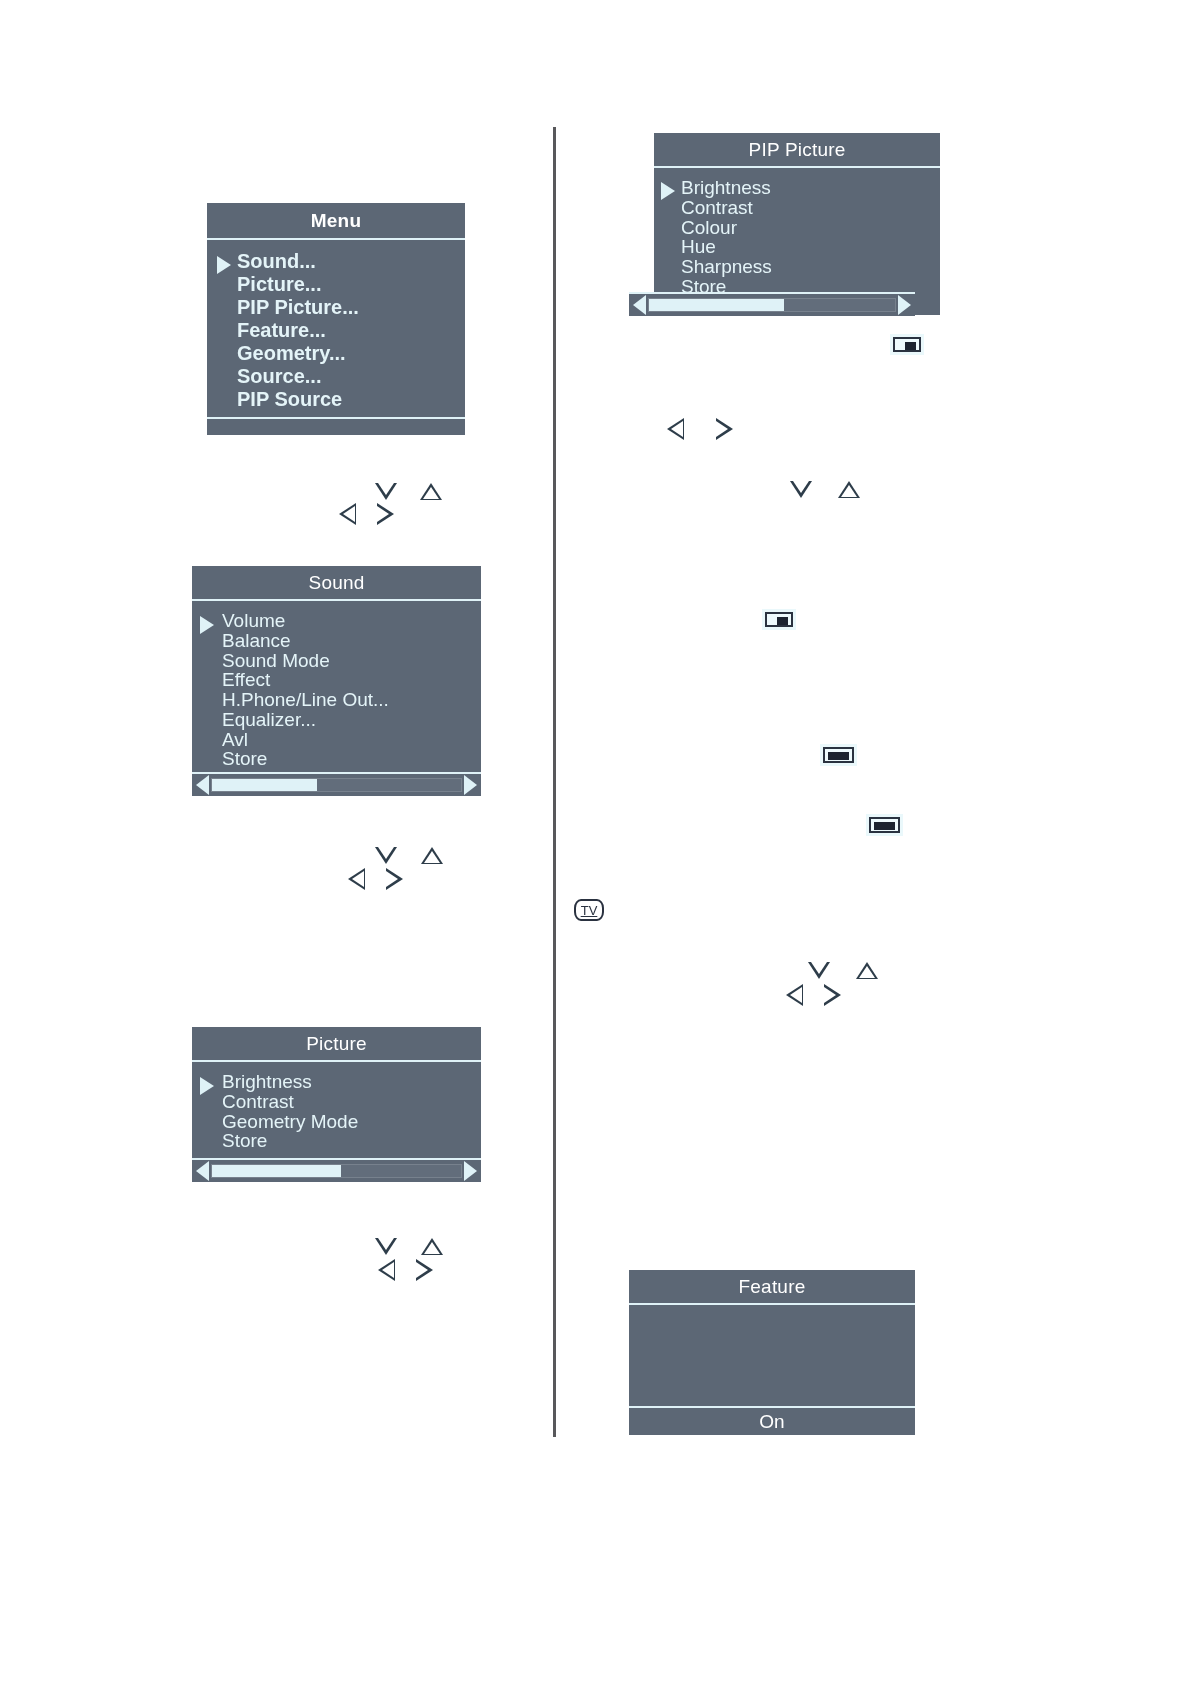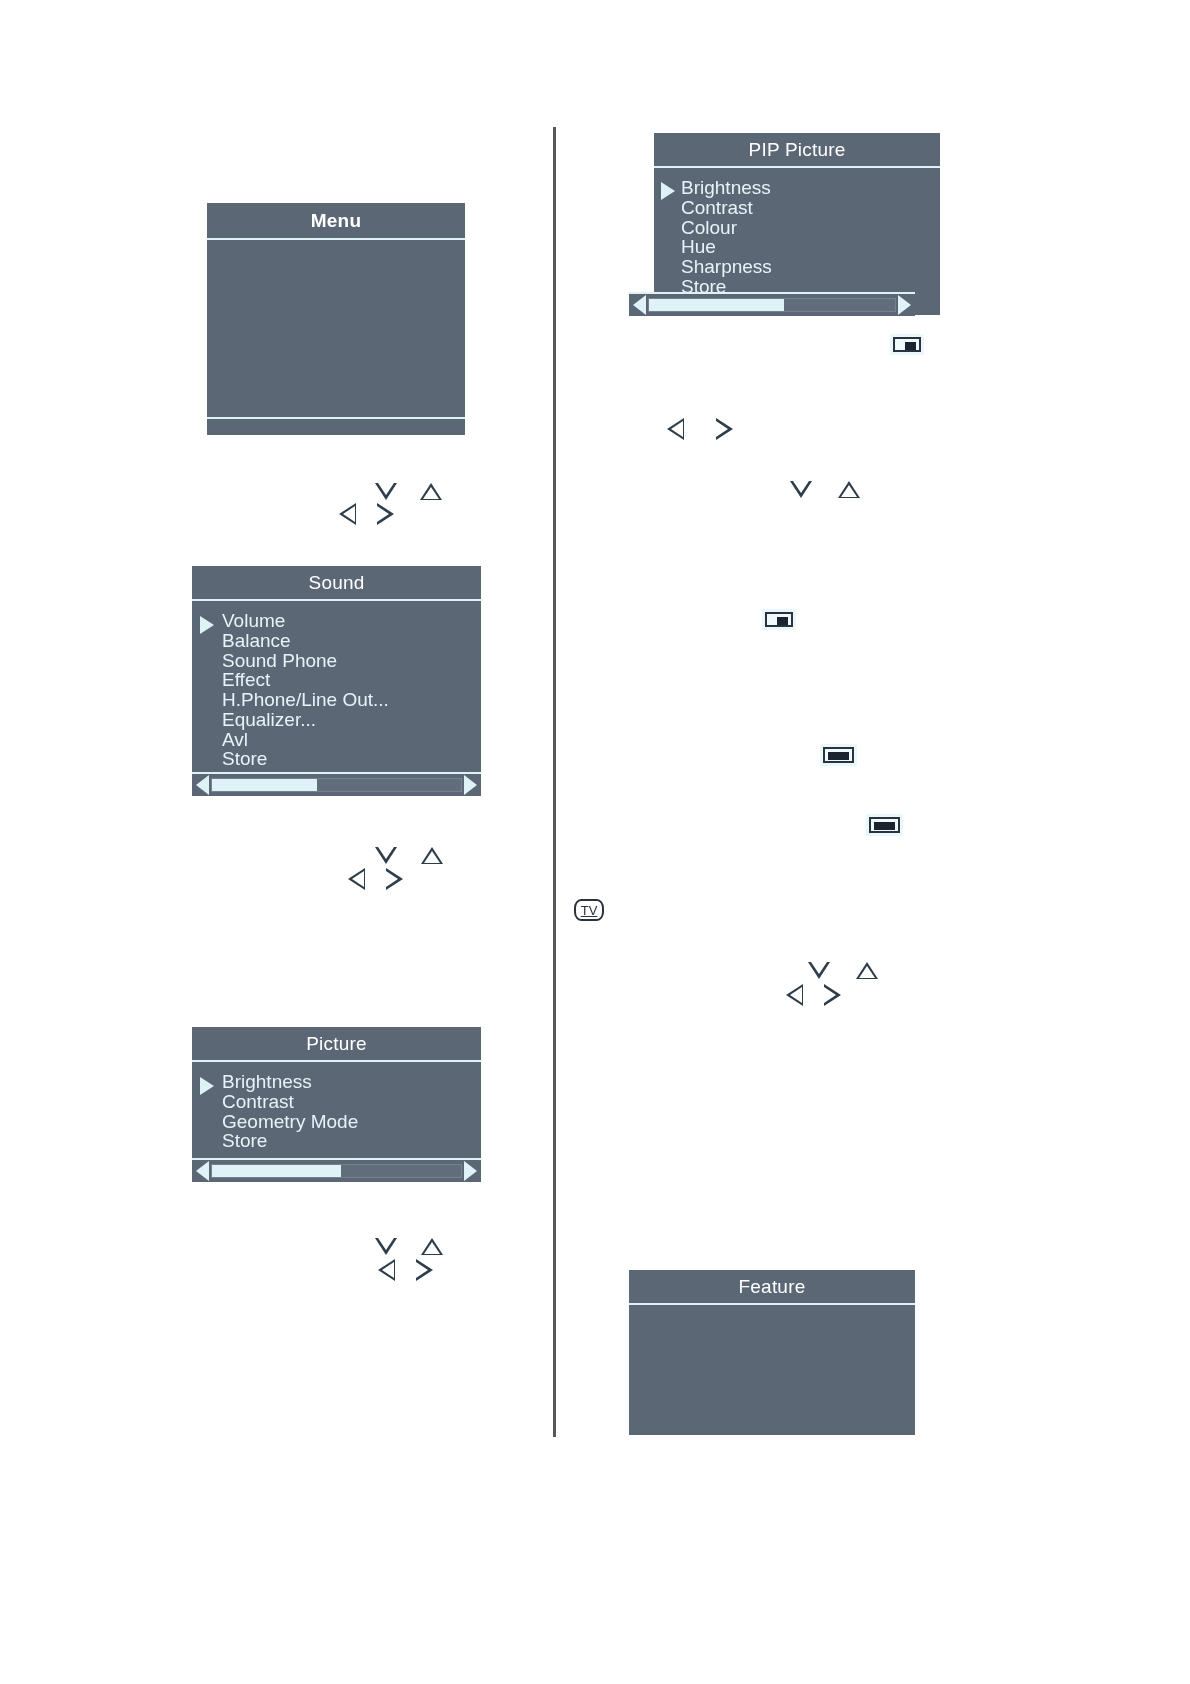--- a/index.html
+++ b/index.html
@@ -204,20 +204,30 @@
 </head>
 <body>
 
 <div class="page">
 
   <div class="divider"></div>
 
   <div class="osd panel-menu">
     <div class="title">Menu</div>
     <div class="titlerule"></div>
+    <div class="items">
+      <div class="cursor"></div>
+      <div class="item">Sound...</div>
+      <div class="item">Picture...</div>
+      <div class="item">PIP Picture...</div>
+      <div class="item">Feature...</div>
+      <div class="item">Geometry...</div>
+      <div class="item">Source...</div>
+      <div class="item">PIP Source</div>
+    </div>
     <div class="footbar"></div>
   </div>
 
   <div class="triwrap" style="left:375px;top:483px;">
     <div class="tri-dn" style="position:relative;">
         <div class="tri-dn-i"></div>
       </div>
   </div>
   <div class="triwrap" style="left:420px;top:483px;">
     <div class="tri-up" style="position:relative;">
@@ -235,21 +245,21 @@
       </div>
   </div>
 
   <div class="osd panel-reg panel-sound">
     <div class="title">Sound</div>
     <div class="titlerule"></div>
     <div class="items">
       <div class="cursor"></div>
       <div class="item">Volume</div>
       <div class="item">Balance</div>
-      <div class="item">Sound Phone</div>
+      <div class="item">Sound Mode</div>
       <div class="item">Effect</div>
       <div class="item">H.Phone/Line Out...</div>
       <div class="item">Equalizer...</div>
       <div class="item">Avl</div>
       <div class="item">Store</div>
     </div>
   </div>
   <div class="slider slider-sound">
     <div class="arrow-l"></div>
     <div class="track">
@@ -408,14 +418,15 @@
   <div class="triwrap" style="left:824px;top:984px;">
     <div class="tri-rt" style="position:relative;">
         <div class="tri-rt-i"></div>
       </div>
   </div>
 
   <div class="osd panel-reg panel-feature">
     <div class="title">Feature</div>
     <div class="titlerule"></div>
   </div>
+  <div class="footer-value">On</div>
 
 </div>
 
 </body></html>

